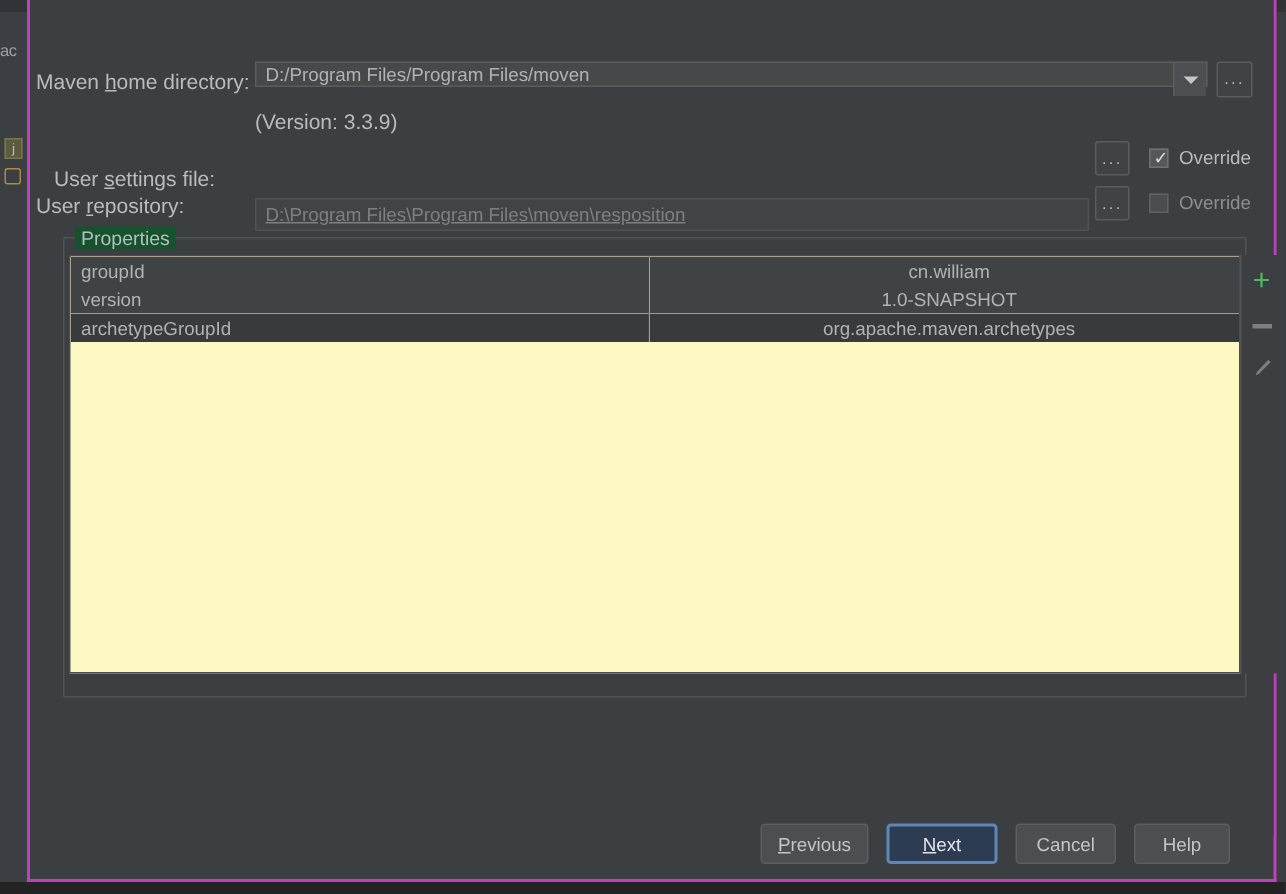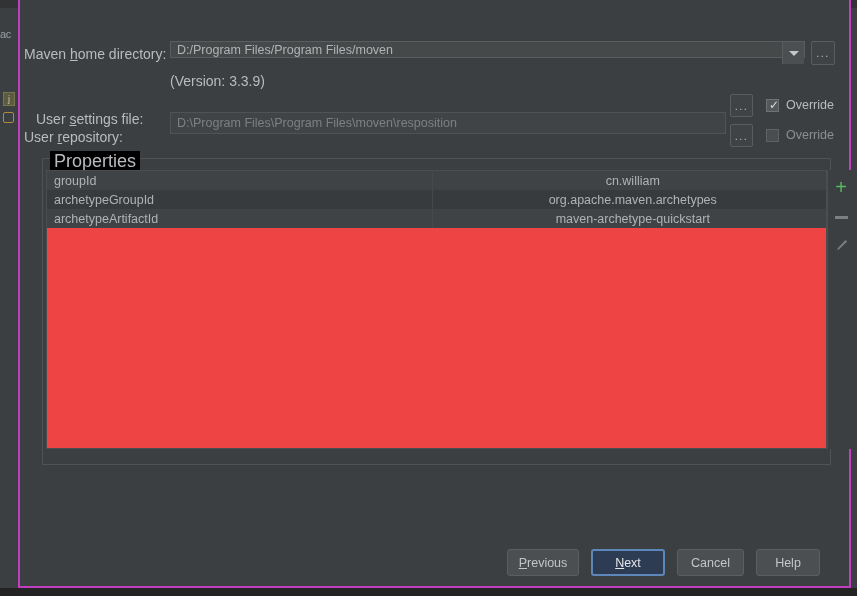--- a/index.html
+++ b/index.html
@@ -51,23 +51,23 @@
   .chk-row{position:absolute;display:flex;align-items:center;}
   .chk{width:13px;height:13px;box-sizing:border-box;background:#54585a;border:1px solid #6e7274;position:relative;}
   .chk.off{background:#4a4e50;border-color:#5e6264;}
   .chk .mark{position:absolute;left:2px;top:-1px;color:#dcdfe1;font-size:12px;line-height:13px;font-weight:bold;}
   .chk-lbl{margin-left:7px;color:#b9bcbf;font-size:12.5px;}
   .chk-lbl.dim{color:#8b8f92;}
 
   
   .group{position:absolute;left:22px;top:158px;width:789px;height:307px;
          border:1px solid #4f5355;box-sizing:border-box;border-radius:1px;}
-  .group-title{position:absolute;left:30px;top:151px;background:#000000;padding:0 4px;color:#b9bcbf;font-size:18px;}
+  .group-title{position:absolute;left:30px;top:151px;background:#14532d;padding:0 4px;color:#b9bcbf;font-size:13px;}
   .table-wrap{position:absolute;left:26px;top:170px;width:781px;height:279px;
-              box-sizing:border-box;border:1px solid #4a4e50;background:#ef4444;overflow:hidden;}
+              box-sizing:border-box;border:1px solid #4a4e50;background:#fef9c3;overflow:hidden;}
   .tbl{width:100%;border-collapse:collapse;table-layout:fixed;}
   .tbl tr{height:19px;}
   .tbl tr.odd{background:#3f4346;}
   .tbl tr.even{background:#383b3d;}
   .tbl td{color:#b0b3b5;font-size:12.5px;padding:0 0 0 7px;white-space:nowrap;overflow:hidden;
           border-right:1px solid #46494b;}
   .tbl td.v{border-right:none;text-align:center;}
   .col-k{width:385px;}
 
   .toolcol{position:absolute;left:807px;top:170px;width:26px;height:279px;background:#3c3f41;
@@ -116,48 +116,48 @@
     <div class="lbl" style="left:16px;top:99px;margin-top:12px;"><span>User </span><u>s</u><span>ettings file:</span></div>
     <div class="btn-dots" style="left:710px;top:94px;width:23px;height:23px;">...</div>
     <div class="chk-row" style="left:746px;top:98px;">
       <span class="chk">
           <span class="mark">✓</span>
         </span>
       <span class="chk-lbl">Override</span>
     </div>
 
     <div class="lbl" style="left:4px;top:129px;"><span>User </span><u>r</u><span>epository:</span></div>
-    <div class="field disabled" style="left:150px;top:112px;width:556px;height:22px;">D:\Program Files\Program Files\moven\resposition</div>
+    <div class="field disabled" style="left:150px;top:132px;width:556px;height:22px;text-decoration:underline;">D:\Program Files\Program Files\moven\resposition</div>
     <div class="btn-dots" style="left:710px;top:124px;width:23px;height:23px;">...</div>
     <div class="chk-row" style="left:746px;top:128px;">
       <span class="chk off"></span>
       <span class="chk-lbl dim">Override</span>
     </div>
 
     <div class="group"></div>
     <div class="group-title">Properties</div>
 
     <div class="table-wrap">
       <table class="tbl">
         <colgroup>
             <col class="col-k">
             <col>
           </colgroup>
         <tbody id="prop-rows">
             <tr class="odd">
               <td>groupId</td>
               <td class="v">cn.william</td>
             </tr>
+            <tr class="odd">
+              <td>version</td>
+              <td class="v">1.0-SNAPSHOT</td>
+            </tr>
             <tr class="even">
               <td>archetypeGroupId</td>
               <td class="v">org.apache.maven.archetypes</td>
-            </tr>
-            <tr class="odd">
-              <td>archetypeArtifactId</td>
-              <td class="v">maven-archetype-quickstart</td>
             </tr>
           </tbody>
       </table>
     </div>
 
     <div class="toolcol">
       <div class="tool plus">+</div>
       <div class="tool minus">
           <i></i>
         </div>

